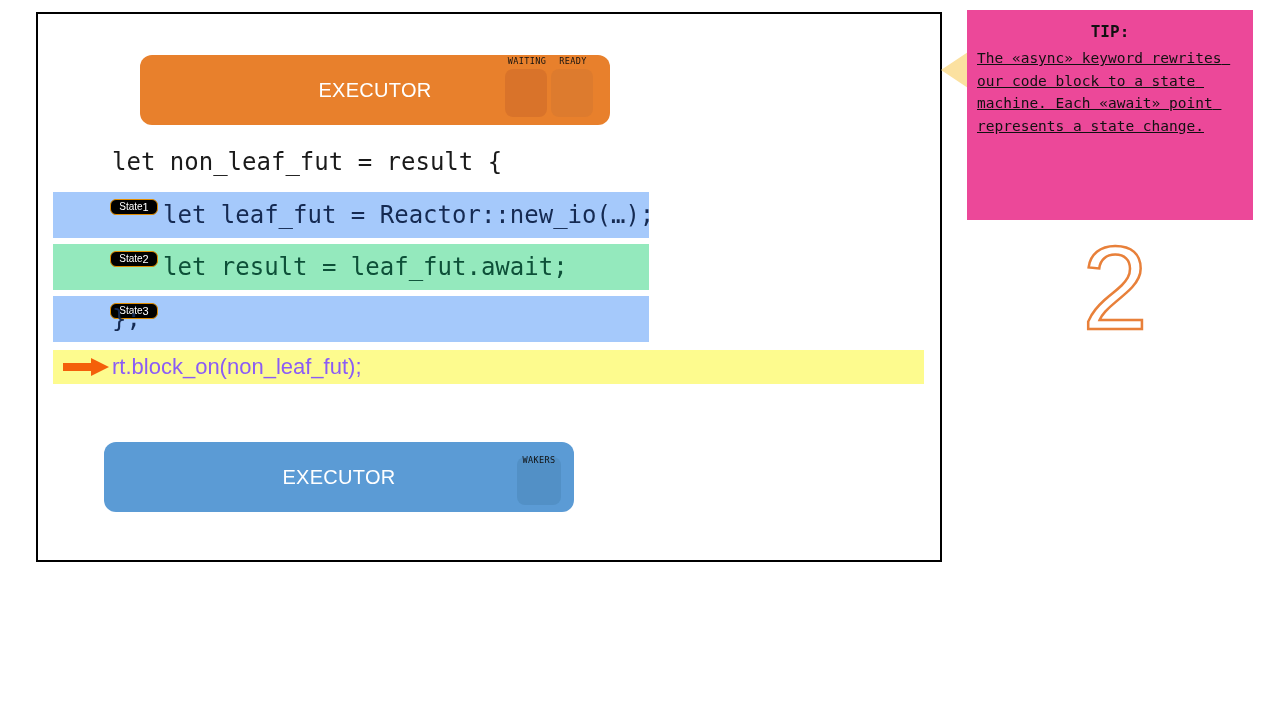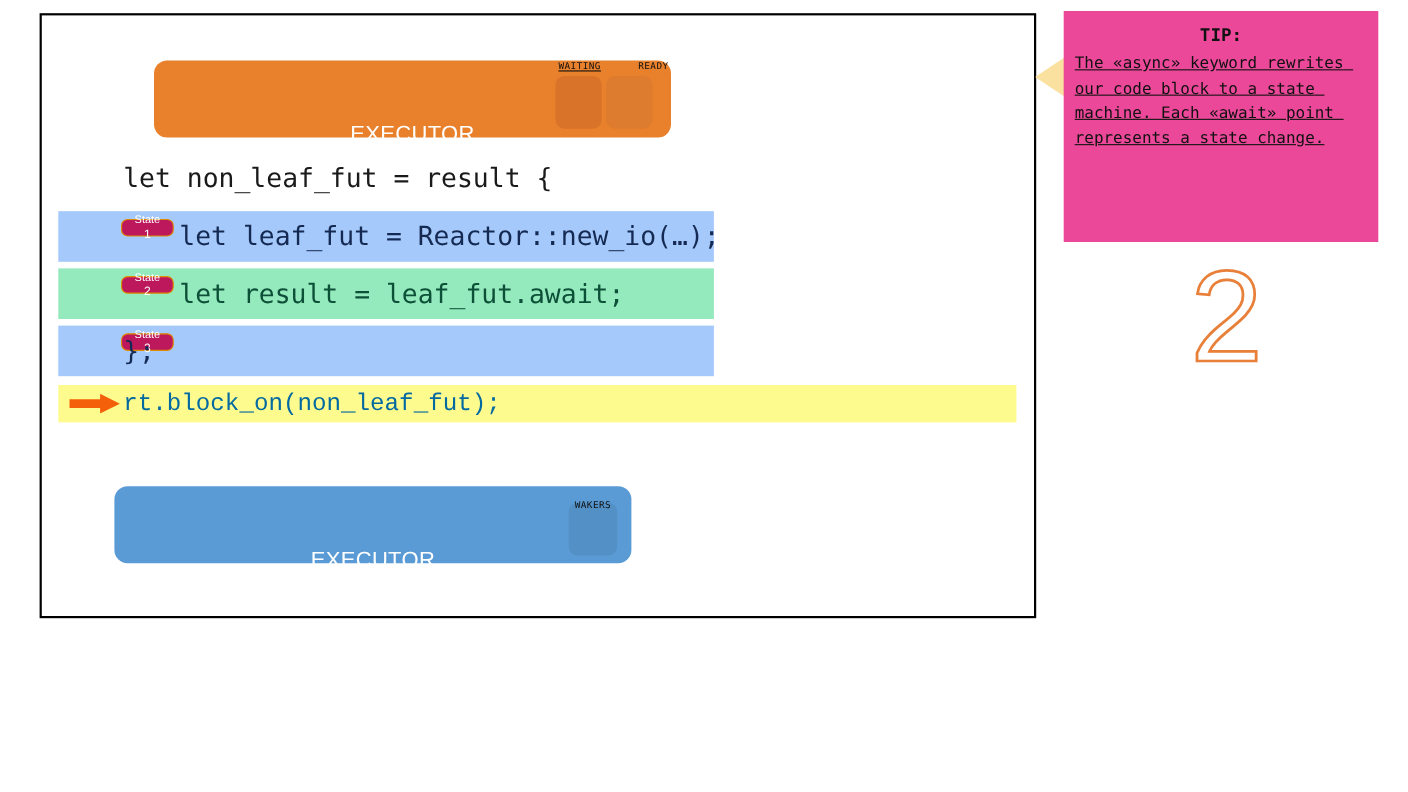--- a/index.html
+++ b/index.html
@@ -53,21 +53,20 @@
     top: 0;
     width: 100%;
     height: 100%;
     display: flex;
     align-items: center;
     justify-content: center;
     color: #ffffff;
     font-size: 20px;
     font-family: "Liberation Sans", sans-serif;
     letter-spacing: 0.3px;
-    margin-top: 32px;
   }
   .slot {
     position: absolute;
     border-radius: 8px;
     box-sizing: border-box;
   }
   .slot-caption {
     position: absolute;
     font-family: "DejaVu Sans Mono", monospace;
     font-size: 8.5px;
@@ -128,26 +127,26 @@
   #code-row-1 .code-text { color: #152a52; }
   #code-row-2 .code-text { color: #0d5038; }
   #code-row-3 .code-text { color: #152a52; left: 59px; }
 
   .state-badge {
     position: absolute;
     left: 57px;
     top: 7px;
     width: 48px;
     height: 16px;
-    background: #be185d;
+    background: #000000;
     border: 1.5px solid #e08c00;
     border-radius: 6px;
     box-sizing: border-box;
     display: flex;
-    flex-direction: column;
+    flex-direction: row;
     align-items: center;
     justify-content: center;
     color: #ffffff;
     font-family: "Liberation Sans", sans-serif;
     font-size: 10px;
     line-height: 12px;
   }
   .state-badge .badge-num { font-size: 11px; }
 
   
@@ -160,23 +159,23 @@
     background: #fdfb8e;
     box-sizing: border-box;
   }
   #code-row-call .code-text {
     position: absolute;
     left: 59px;
     top: 0;
     height: 100%;
     display: flex;
     align-items: center;
-    font-family: Liberation Mono, monospace;
+    font-family: Liberation Sans, sans-serif;
     font-size: 22px;
-    color: #0369a1;
+    color: #8b5cf6;
     white-space: pre;
   }
   #pointer-arrow-icon {
     position: absolute;
     left: 10px;
     top: 8px;
     width: 46px;
     height: 18px;
   }
 
@@ -236,22 +235,22 @@
 </style>
 </head>
 <body>
 
 <div id="slide-frame">
 
   <div class="runtime-box" id="executor-box">
     <div class="runtime-label">EXECUTOR</div>
     <div class="slot" id="executor-slot-waiting" style="left:365px;top:14px;"></div>
     <div class="slot" id="executor-slot-ready" style="left:411px;top:14px;"></div>
-    <div class="slot-caption" id="executor-caption-waiting" style="left:362px;top:1px;text-decoration:underline;">WAITING</div>
-    <div class="slot-caption" id="executor-caption-ready" style="left:430px;top:1px;">READY</div>
+    <div class="slot-caption" id="executor-caption-waiting" style="left:362px;top:1px;">WAITING</div>
+    <div class="slot-caption" id="executor-caption-ready" style="left:409px;top:1px;">READY</div>
   </div>
 
   <div class="code-plain" style="left:74px;top:134px;">let non_leaf_fut = result {</div>
 
   <div class="code-row" id="code-row-1" style="left:15px;top:178px;">
     <div class="state-badge">
       <span>State</span>
       <span class="badge-num">1</span>
     </div>
     <div class="code-text">let leaf_fut = Reactor::new_io(…);</div>

